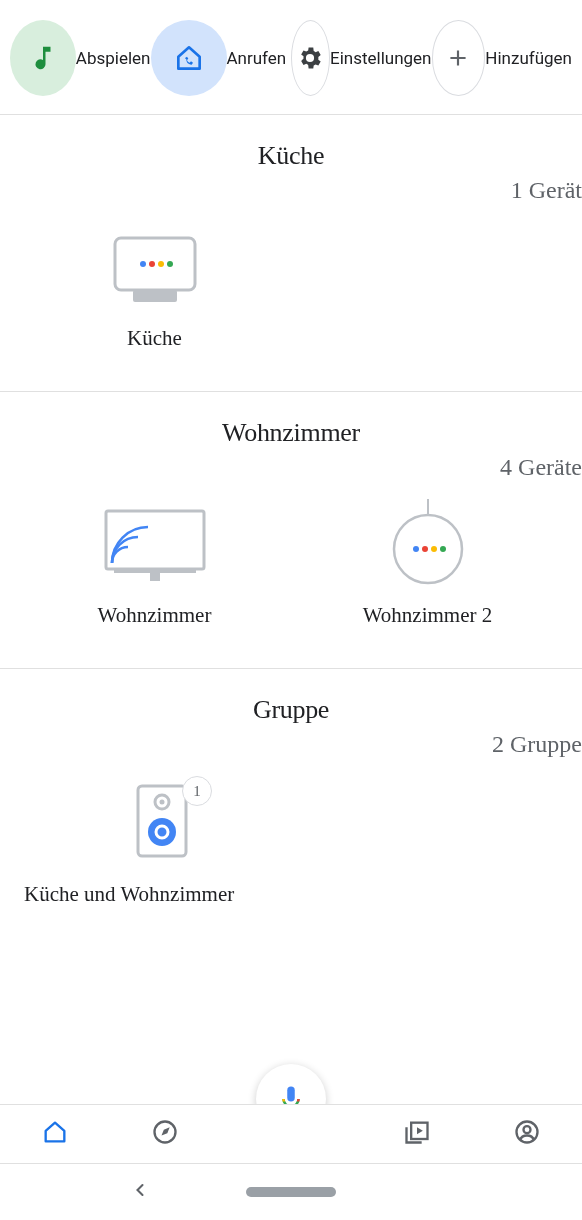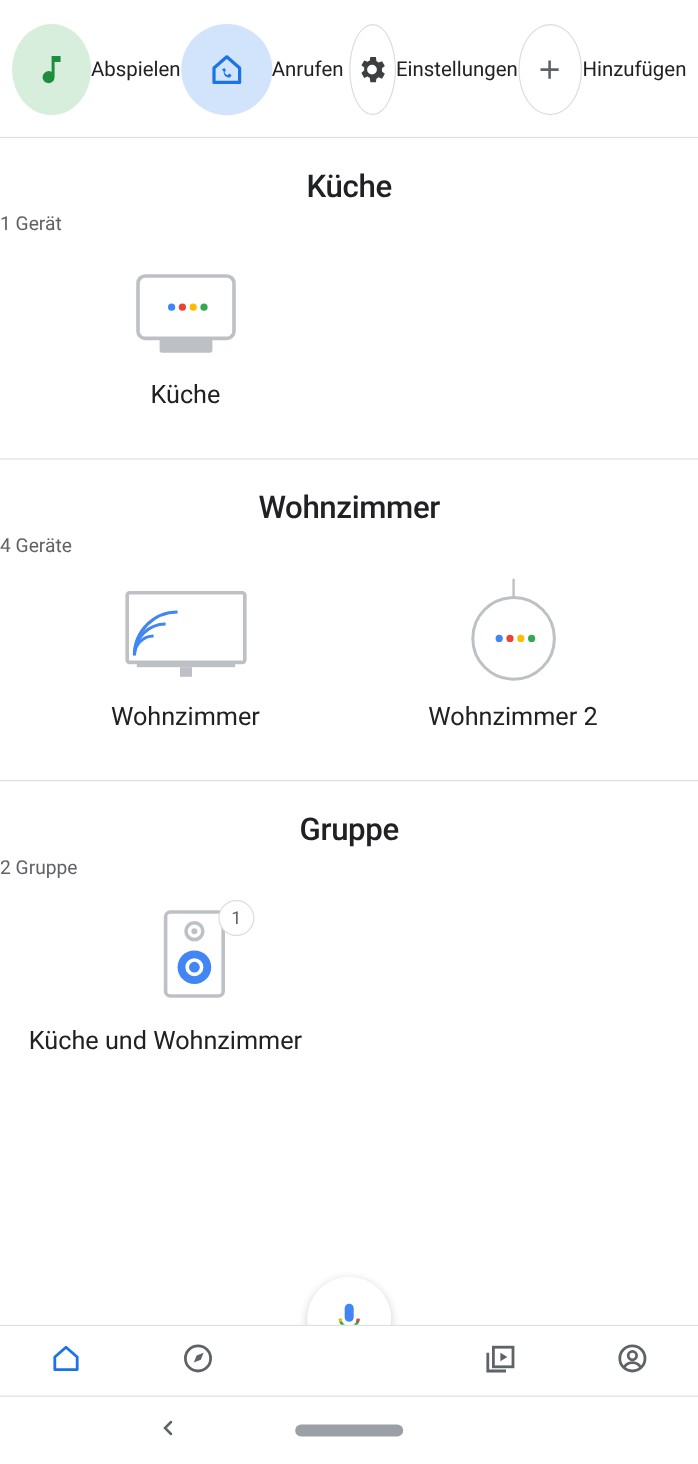--- a/index.html
+++ b/index.html
@@ -21,23 +21,23 @@
   .action-circle {
     width: 76px; height: 76px; border-radius: 50%;
     display: flex; align-items: center; justify-content: center;
   }
   .circle-green { background: #d8eedd; }
   .circle-blue { background: #d2e3fc; }
   .circle-outline { background: #fff; border: 1px solid #dadce0; }
   .action-label { font-size: 17px; color: #202124; }
   .divider { height: 1px; background: #e0e0e0; margin: 0; }
 
-  .section { padding: 26px 0 40px; }
+  .section { padding: 26px 0 40px; font-family: Liberation Serif, serif; }
   .section-title { text-align: center; font-size: 26px; font-weight: 500; letter-spacing: -0.3px; }
-  .section-sub { text-align: left; font-size: 16px; color: #5f6368; margin-top: 6px; }
+  .section-sub { text-align: right; font-size: 24px; color: #5f6368; margin-top: 6px; }
   .device-row { display: flex; flex-wrap: wrap; padding: 24px 18px 0; }
   .device-cell { width: 50%; display: flex; flex-direction: column; align-items: center; gap: 18px; }
   .device-cell.full { width: 100%; align-items: flex-start; padding-left: 6px; }
   .device-label { font-size: 21px; color: #202124; }
   .device-icon-box { height: 80px; display:flex; align-items:flex-end; justify-content:center; }
 
   
   .bottom-bar {
     position: absolute; bottom: 56px; left: 0; right: 0; height: 60px;
     border-top: 1px solid #e0e0e0; border-bottom: 1px solid #e0e0e0;

